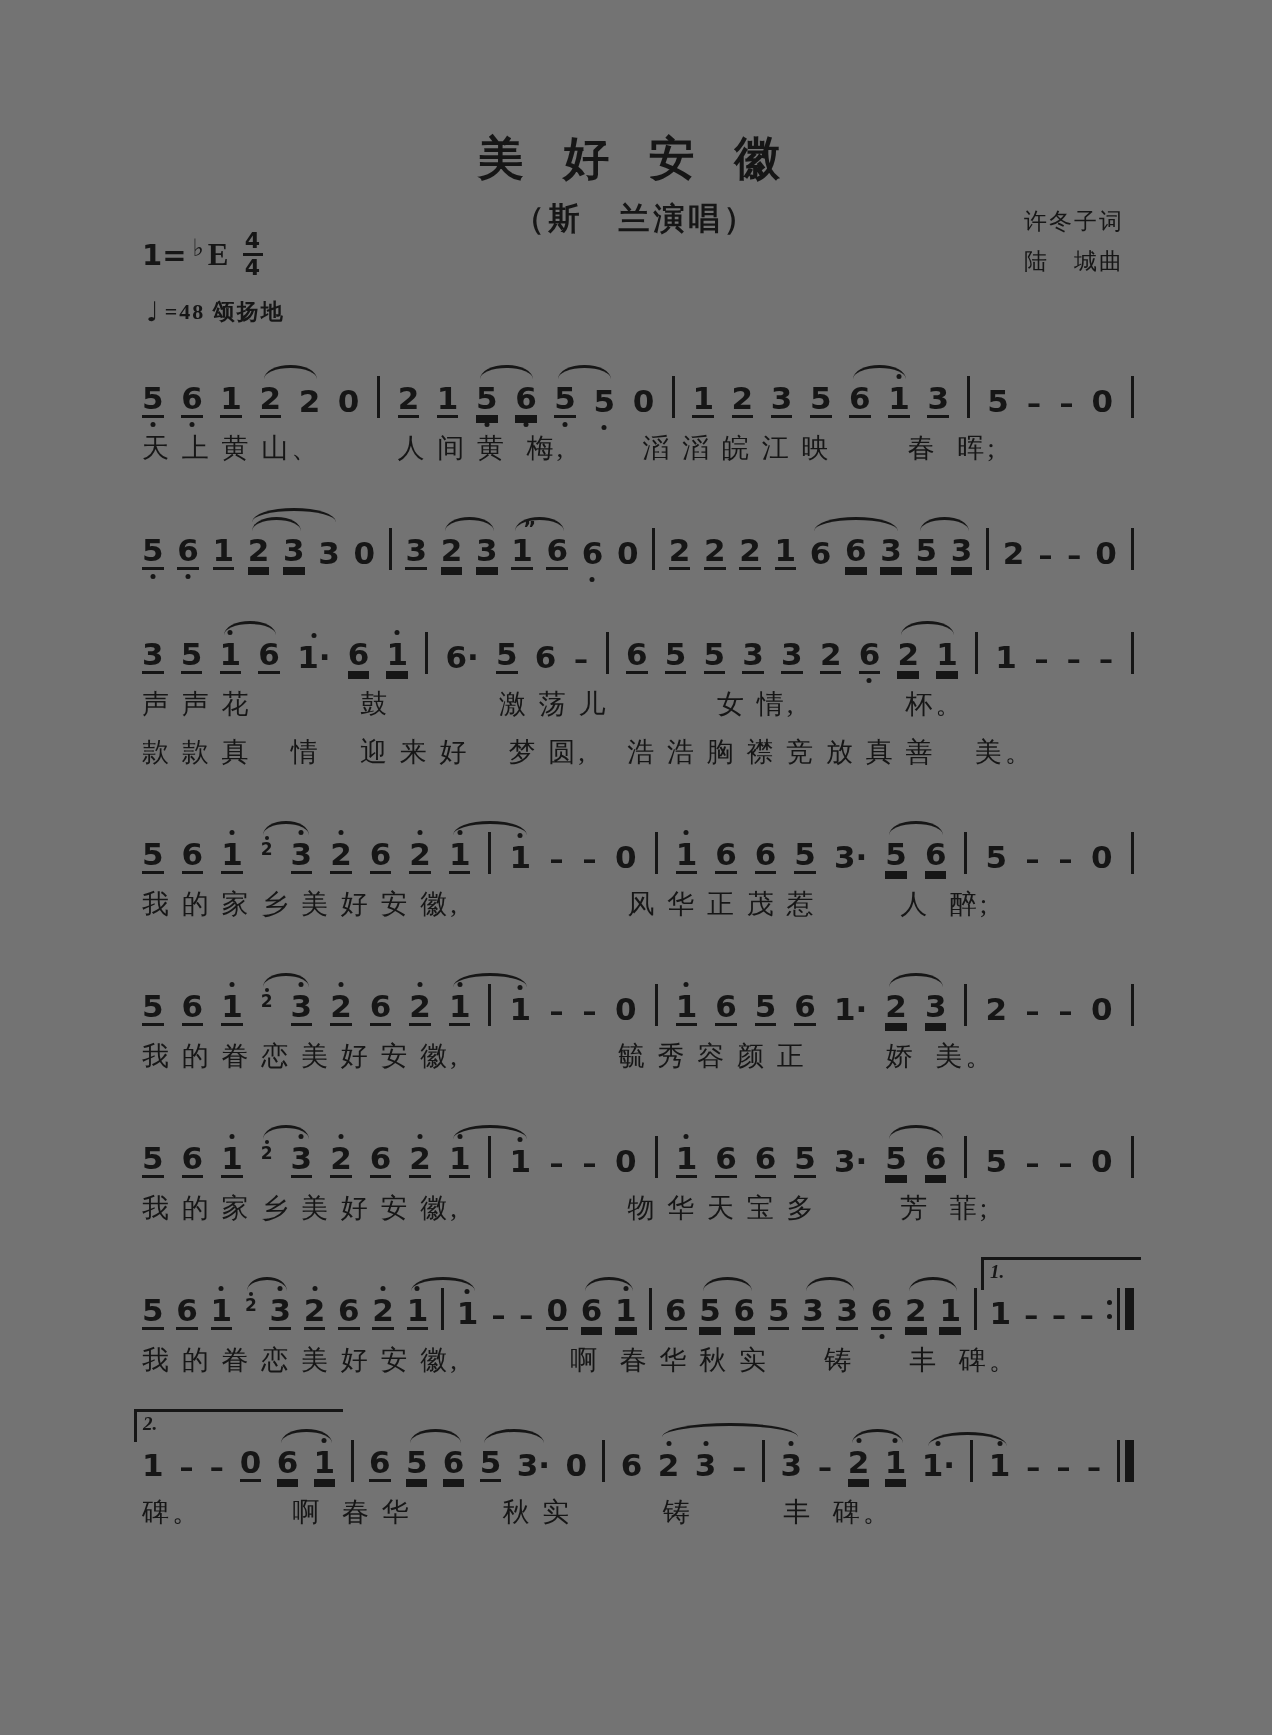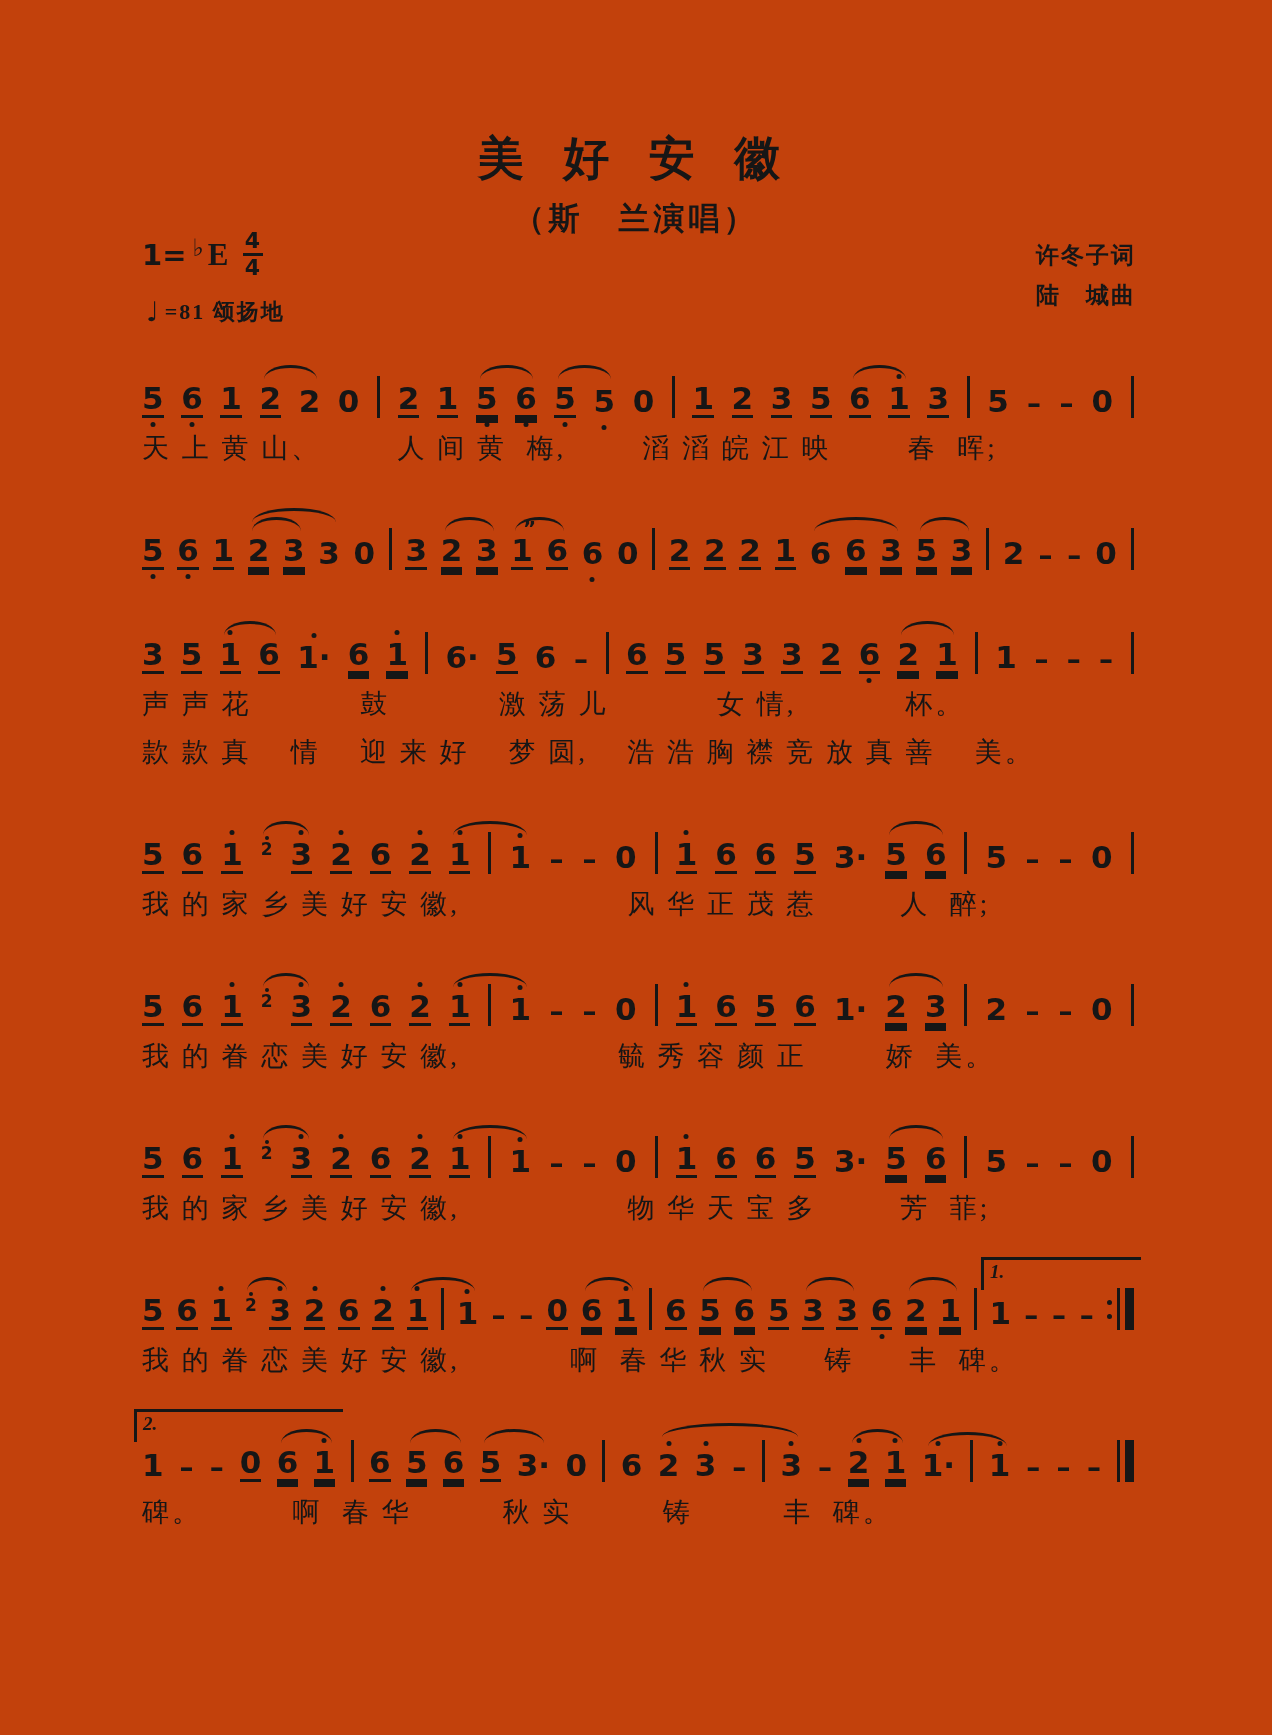--- a/index.html
+++ b/index.html
@@ -1,24 +1,24 @@
 <!DOCTYPE html>
 <html><head>
 <meta charset="utf-8">
 <style>
   html,body{margin:0;padding:0;background:#e8e8e8;}
-  .page{position:relative;width:1272px;height:1735px;background:#c2410c;color:#161616;
+  .page{position:relative;width:1272px;height:1735px;background:#737373;color:#161616;
         font-family:"Liberation Serif","DejaVu Serif",serif;overflow:hidden;}
   
   .title{position:absolute;top:128px;left:0;width:100%;text-align:center;
          font-size:46px;font-weight:bold;letter-spacing:14px;}
   .subtitle{position:absolute;top:198px;left:0;width:100%;text-align:center;
             font-size:31px;font-weight:bold;letter-spacing:4px;}
-  .credits{position:absolute;top:202px;right:136px;text-align:left;
-           font-size:23px;font-weight:bold;line-height:1.75;letter-spacing:2px;margin-top:34px;}
+  .credits{position:absolute;top:202px;right:148px;text-align:left;
+           font-size:23px;font-weight:normal;line-height:1.75;letter-spacing:2px;}
   .keysig{position:absolute;top:230px;left:142px;font-size:29px;font-weight:bold;
           font-family:"DejaVu Sans",sans-serif;display:flex;align-items:center;gap:6px;}
   .keysig .flat{font-size:24px;position:relative;top:-7px;margin-right:-2px;}
   .keysig .knote{font-family:"Liberation Serif",serif;font-size:31px;}
   .meter{display:inline-flex;flex-direction:column;align-items:center;margin-left:8px;line-height:1;}
   .meter span{font-size:22px;font-weight:bold;}
   .meter i{display:block;width:20px;border-top:3px solid #161616;margin:1px 0;}
   .tempo{position:absolute;top:296px;left:146px;font-size:22px;font-weight:bold;
          letter-spacing:2px;display:flex;align-items:center;gap:4px;}
   .tempo .glyph{font-family:"DejaVu Sans",sans-serif;font-size:27px;}
@@ -68,21 +68,21 @@
       <span class="flat">♭</span>
       <span class="knote">E</span>
     <span class="meter">
       <span>4</span>
         <i></i>
         <span>4</span>
     </span>
   </div>
   <div class="tempo">
     <span class="glyph">♩</span>
-    <span>=81 颂扬地</span>
+    <span>=48 颂扬地</span>
   </div>
   <div class="score" id="score">
       <div class="system">
         <div class="notes">
           <span class="tok lo u1">5</span>
           <span class="tok lo u1">6</span>
           <span class="tok u1">1</span>
           <span class="tok u1">2</span>
           <span class="tok">2</span>
           <span class="tok">0</span>

